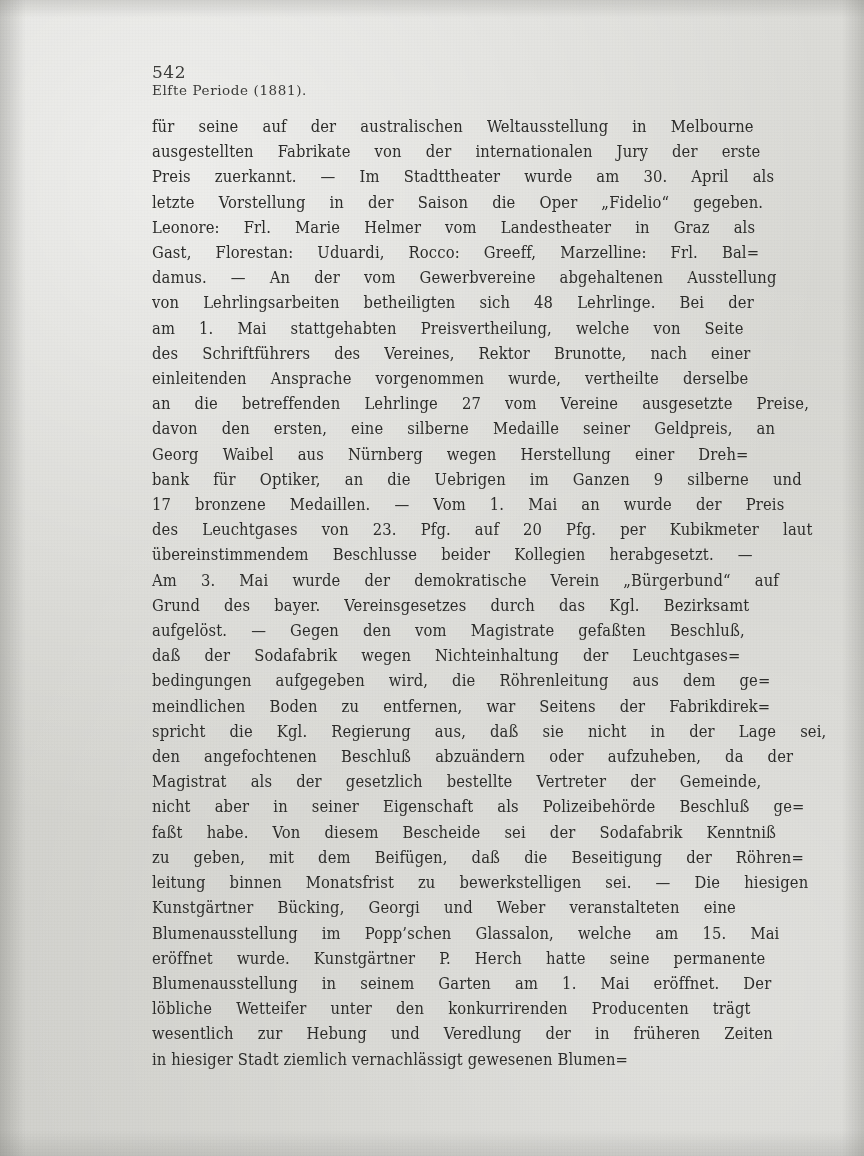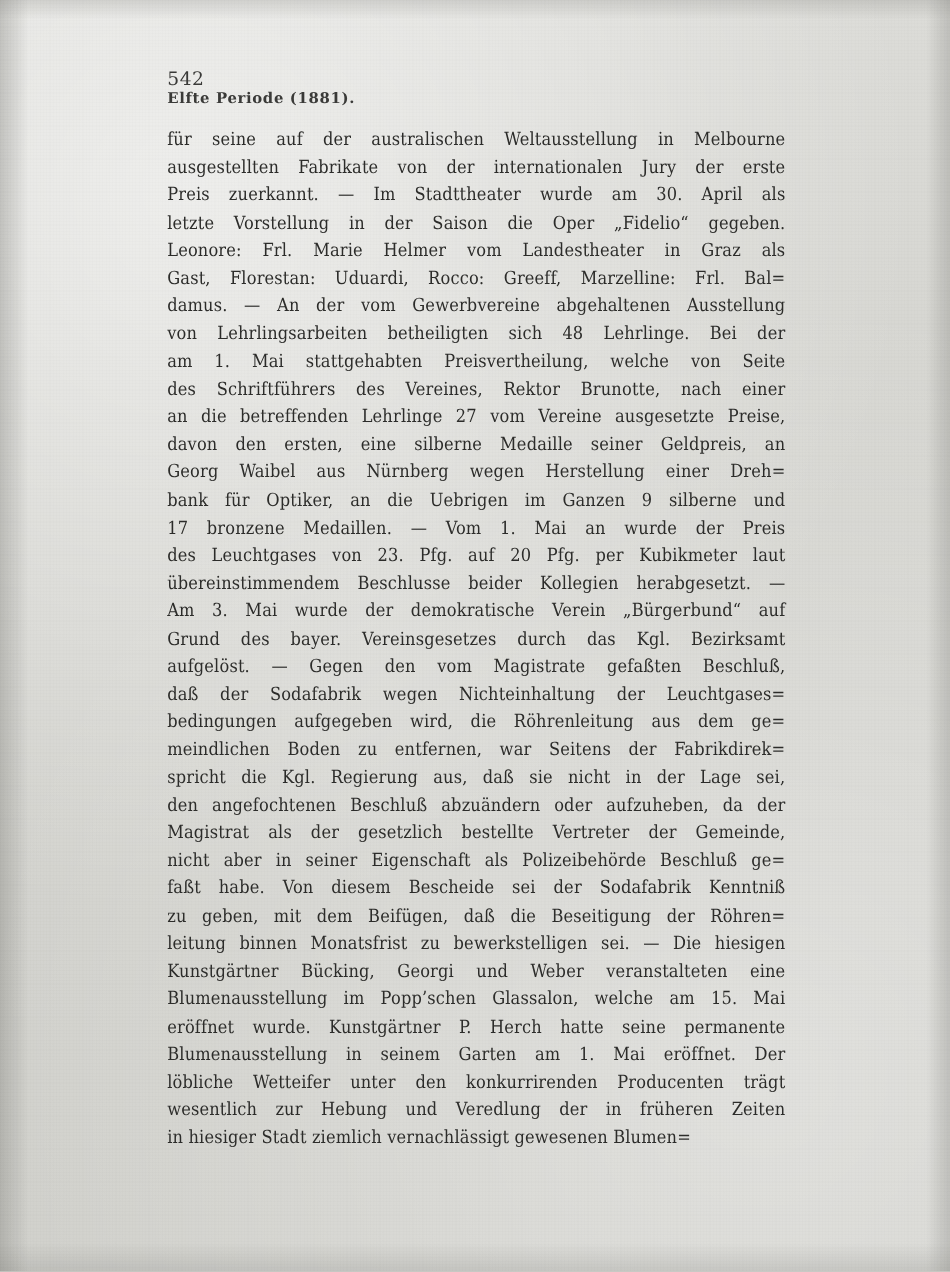--- a/index.html
+++ b/index.html
@@ -82,37 +82,38 @@
     width: 60px;
     letter-spacing: 0.5px;
   }
   .running-head {
     flex: 1;
     font-size: 13.5px;
     color: #3a3a38;
     letter-spacing: 0.6px;
     margin-right: 58px;
     font-family: "DejaVu Serif", serif;
-    font-weight: 700;
+    font-weight: 400;
   }
 
   .body-text {
     font-family: "DejaVu Serif", serif;
     font-size: 16.4px;
     line-height: 25.2px;
     color: #2e2e2c;
     text-align: justify;
     text-justify: inter-word;
     letter-spacing: 0.15px;
     -webkit-font-smoothing: none;
   }
   .line {
     display: block;
     white-space: nowrap;
     text-align: justify;
+    gap: 24px;
   }
   
   .fraktur {
     font-family: "DejaVu Serif", serif;
     font-stretch: semi-condensed;
   }
   .ink {
     filter: contrast(1.02);
   }
   .lines {
@@ -246,20 +247,28 @@
           </div>
           <div class="line">
             <span>des</span>
             <span>Schriftführers</span>
             <span>des</span>
             <span>Vereines,</span>
             <span>Rektor</span>
             <span>Brunotte,</span>
             <span>nach</span>
             <span>einer</span>
+          </div>
+          <div class="line">
+            <span>einleitenden</span>
+            <span>Ansprache</span>
+            <span>vorgenommen</span>
+            <span>wurde,</span>
+            <span>vertheilte</span>
+            <span>derselbe</span>
           </div>
           <div class="line">
             <span>an</span>
             <span>die</span>
             <span>betreffenden</span>
             <span>Lehrlinge</span>
             <span>27</span>
             <span>vom</span>
             <span>Vereine</span>
             <span>ausgesetzte</span>

